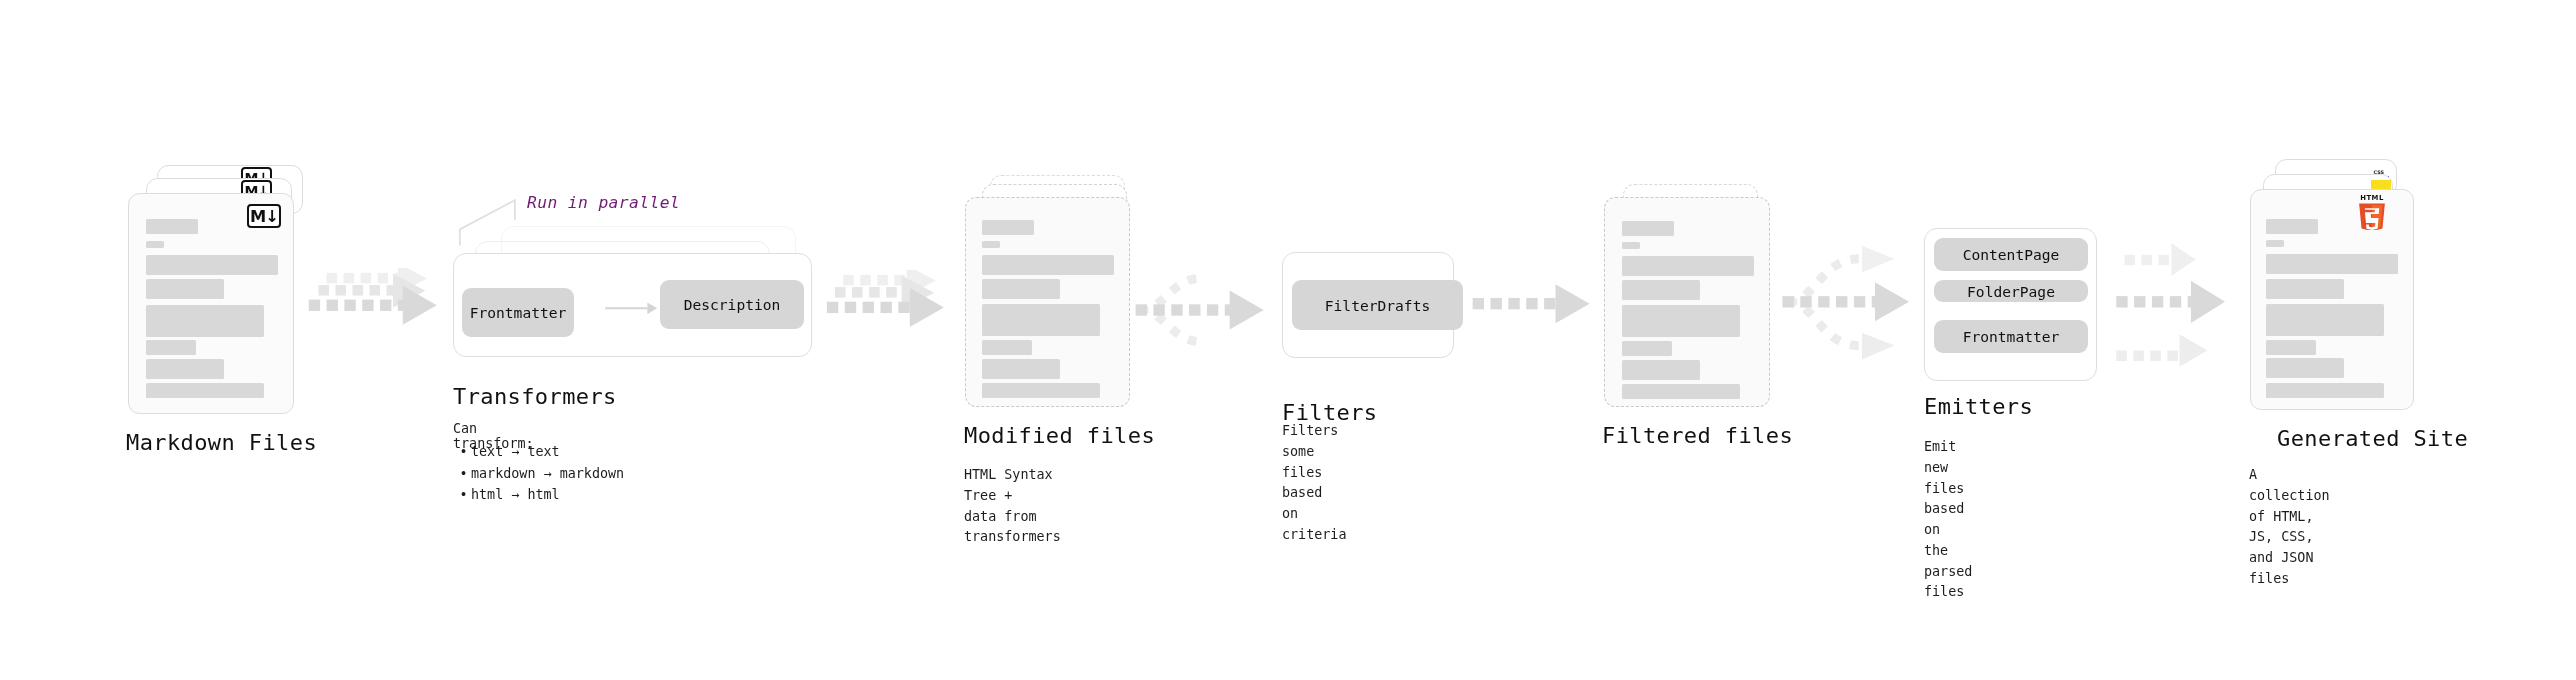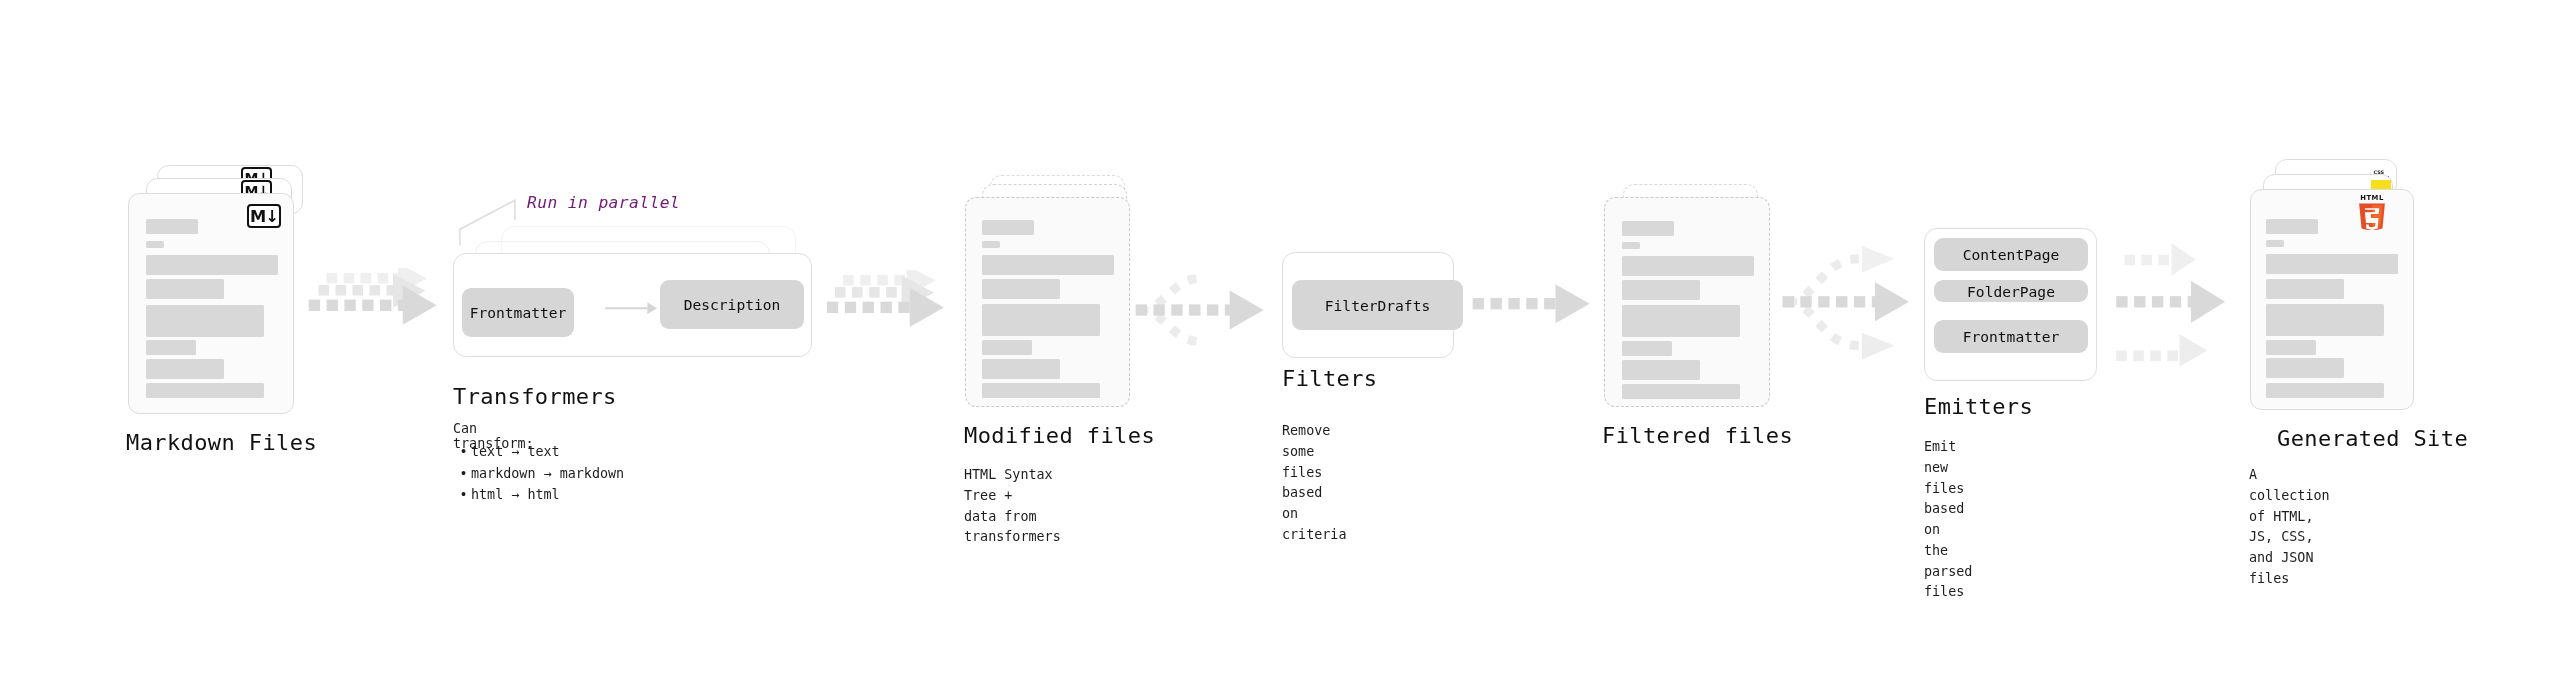--- a/index.html
+++ b/index.html
@@ -291,22 +291,22 @@
           <rect x="112" y="46" width="14" height="14"></rect>
         <polygon points="118,29 160,53 118,77"></polygon>
       </g>
     </svg>
   </div>
 
   <div class="node">
     <div class="groupbox" style="left:1282px; top:252px; width:172px; height:106px;"></div>
     <div class="pill" style="left:1292px; top:280px; width:171px; height:50px;">FilterDrafts</div>
 
-    <div class="title" style="left:1282px; top:366px;">Filters</div>
-    <div class="desc" style="left:1282px; top:421px;">Remove some files based
+    <div class="title" style="left:1282px; top:400px;">Filters</div>
+    <div class="desc" style="left:1282px; top:421px;">Filters some files based
 on criteria</div>
   </div>
 
   <div class="arrowgrp" style="left:1471px; top:284px; width:130px; height:49px;">
     <svg width="130" height="49" viewBox="0 0 160 60">
       <g fill="#d9d9d9">
         <rect x="2" y="17" width="14" height="14"></rect>
           <rect x="24" y="17" width="14" height="14"></rect>
         <rect x="46" y="17" width="14" height="14"></rect>
           <rect x="68" y="17" width="14" height="14"></rect>

